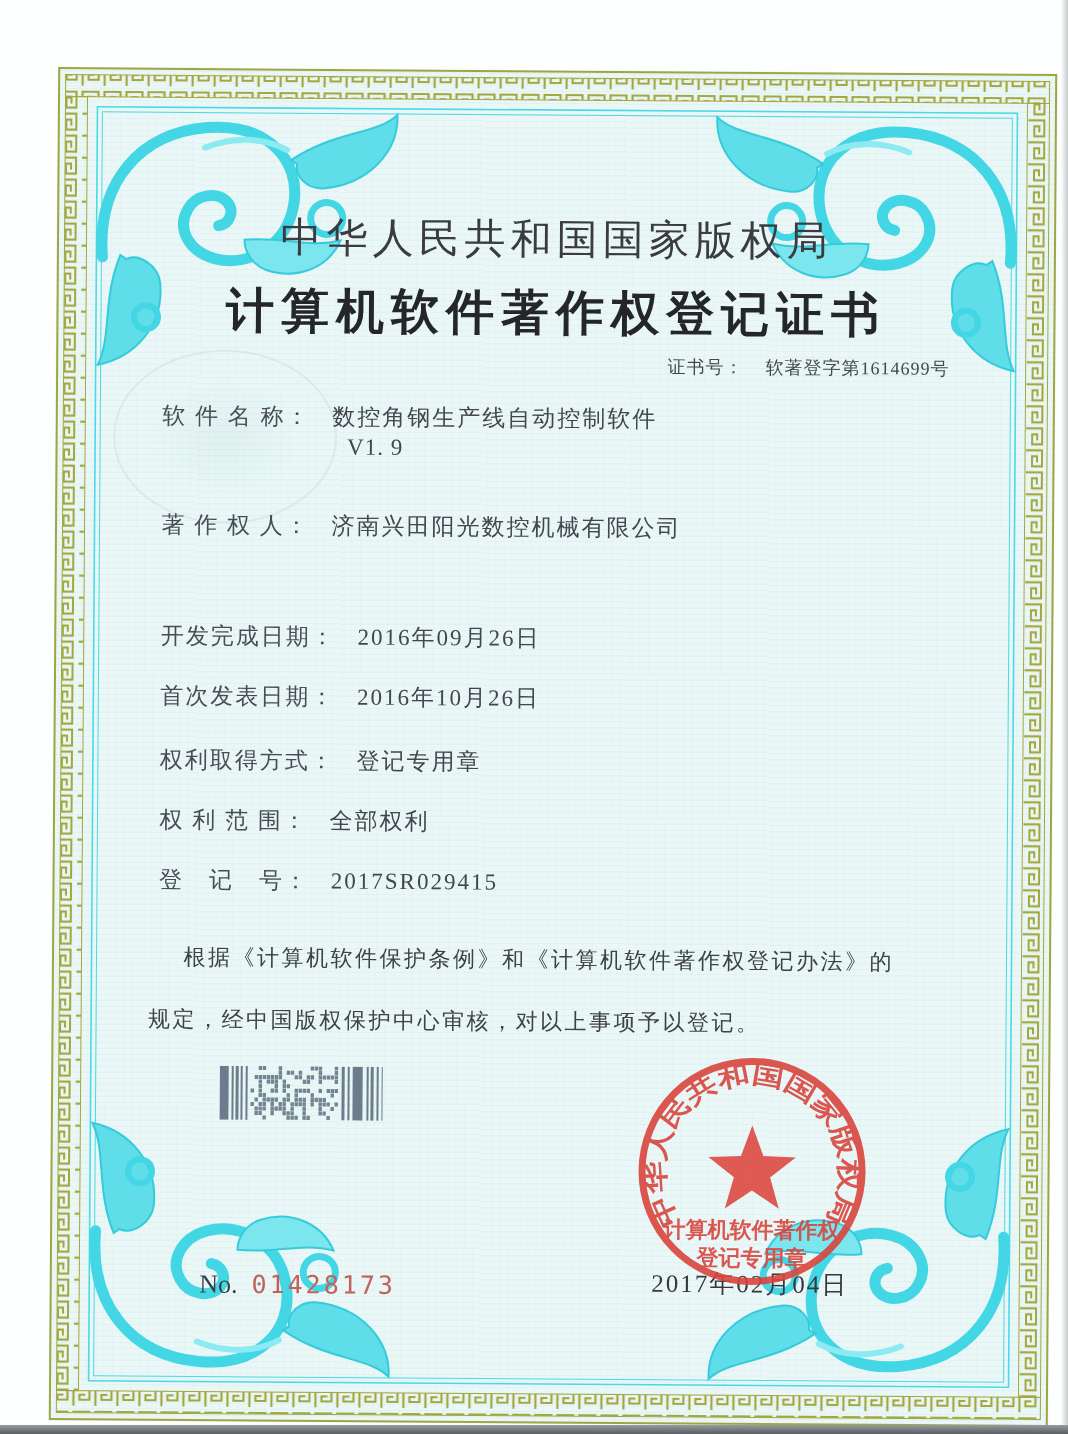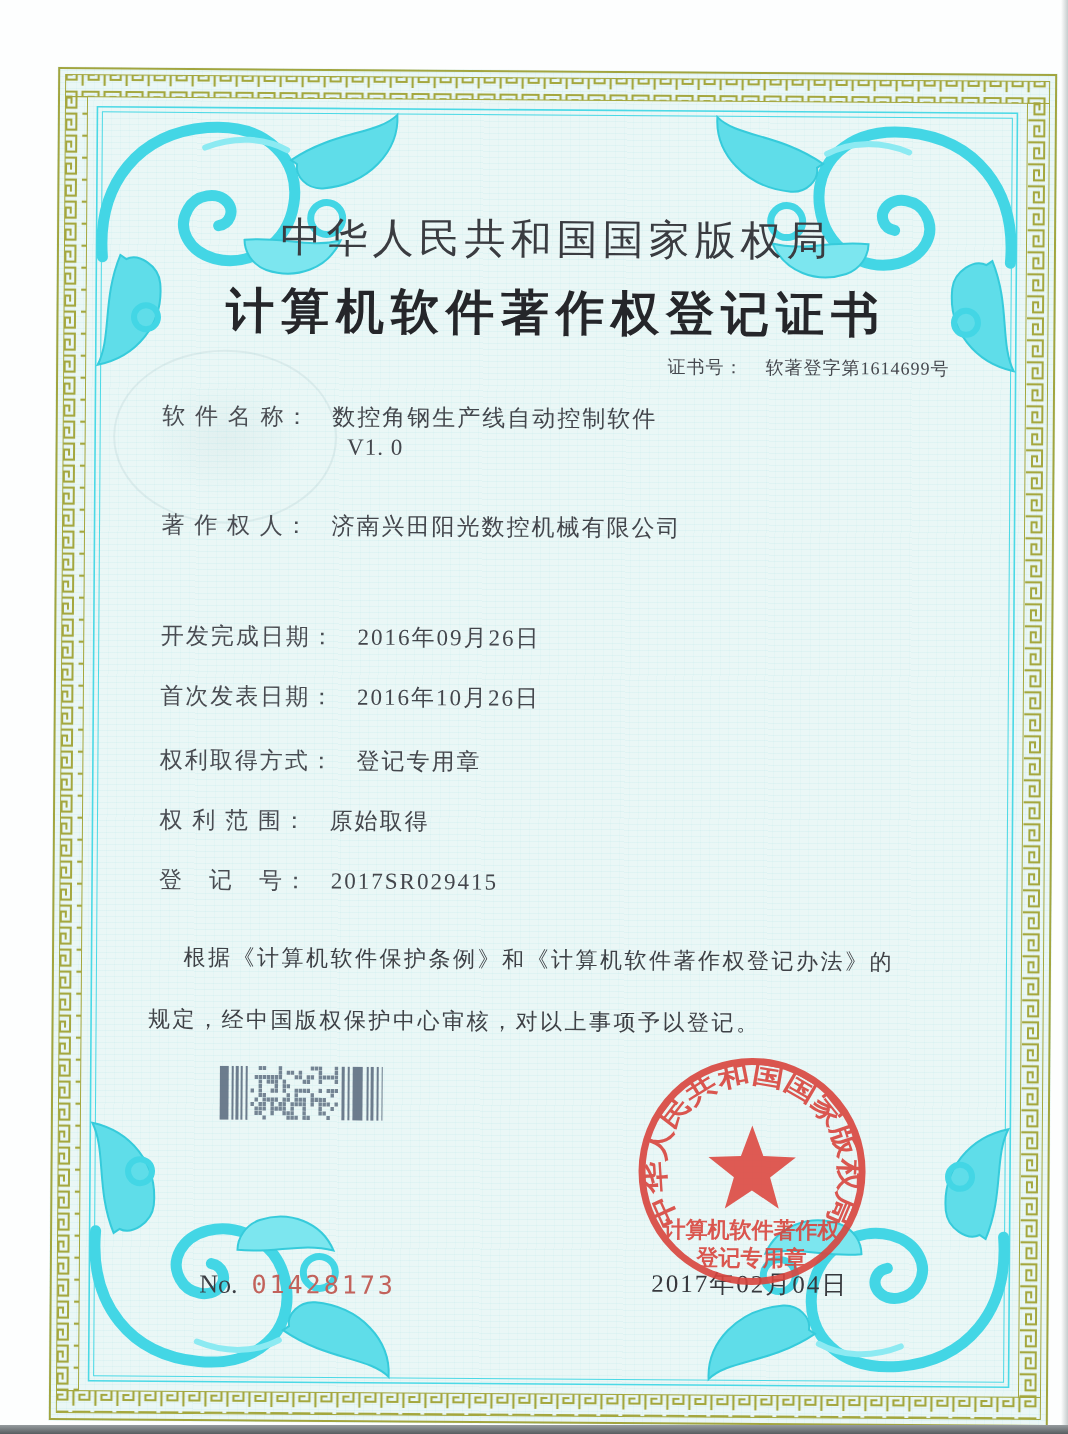--- a/index.html
+++ b/index.html
@@ -101,21 +101,21 @@
   <div class="cert-title">计算机软件著作权登记证书</div>
 
   <div class="cert-no">
     <span>证书号：</span><span class="gap"></span><span>软著登字第1614699号</span>
   </div>
 
   <div class="field-row" style="left:107px;top:333px;">
     <span class="lbl">软 件 名 称：</span>
     <span class="val">数控角钢生产线自动控制软件</span>
   </div>
-  <div class="version-line">V1. 0</div>
+  <div class="version-line">V1. 9</div>
 
   <div class="field-row" style="left:107px;top:442px;">
     <span class="lbl">著 作 权 人：</span>
     <span class="val">济南兴田阳光数控机械有限公司</span>
   </div>
 
   <div class="field-row" style="left:107px;top:553px;">
     <span class="lbl">开发完成日期：</span>
     <span class="val">2016年09月26日</span>
   </div>
@@ -125,21 +125,21 @@
     <span class="val">2016年10月26日</span>
   </div>
 
   <div class="field-row" style="left:107px;top:677px;">
     <span class="lbl">权利取得方式：</span>
     <span class="val">登记专用章</span>
   </div>
 
   <div class="field-row" style="left:107px;top:737px;">
     <span class="lbl">权 利 范 围：</span>
-    <span class="val">原始取得</span>
+    <span class="val">全部权利</span>
   </div>
 
   <div class="field-row" style="left:107px;top:797px;">
     <span class="lbl">登　记　号：</span>
     <span class="val">2017SR029415</span>
   </div>
 
   <div class="statement" style="left:132px;top:875px;">根据《计算机软件保护条例》和《计算机软件著作权登记办法》的</div>
   <div class="statement" style="left:97px;top:937px;">规定，经中国版权保护中心审核，对以上事项予以登记。</div>
 

